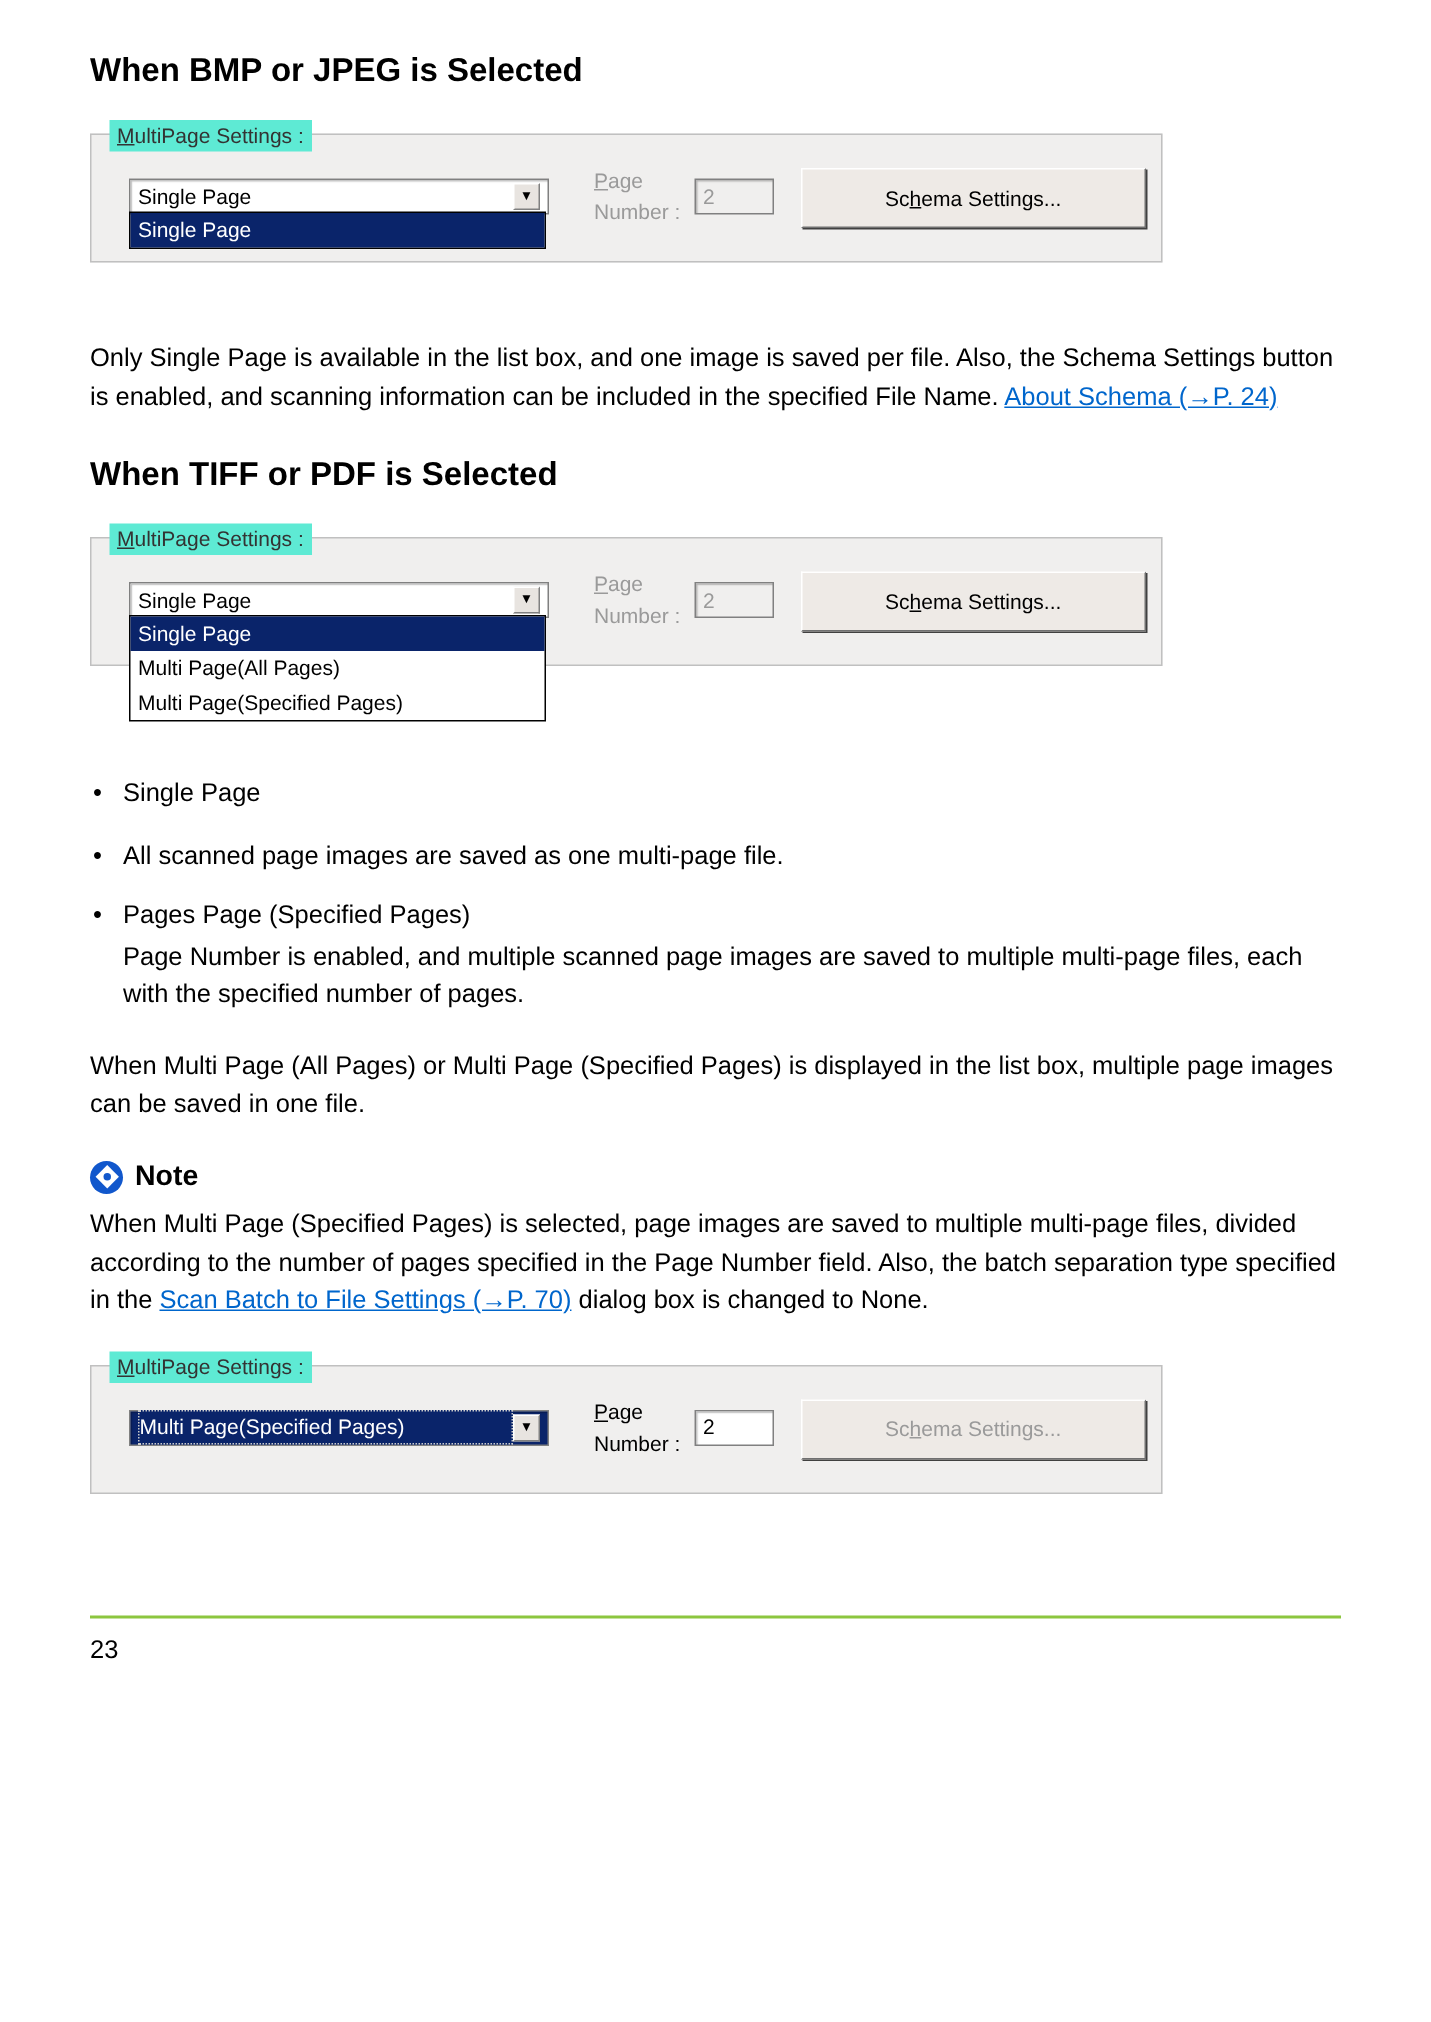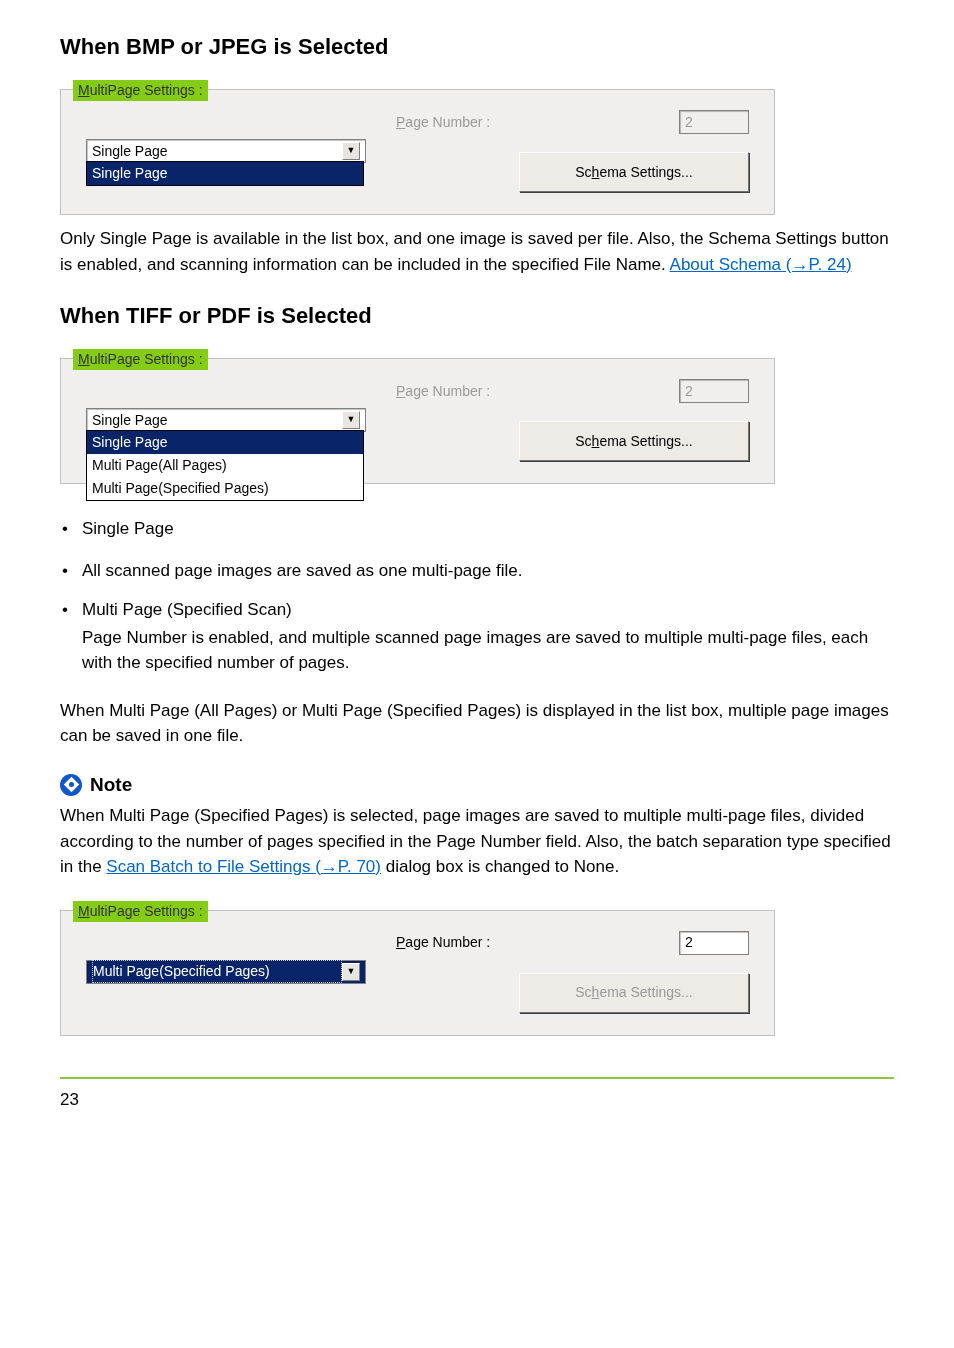--- a/index.html
+++ b/index.html
@@ -22,21 +22,21 @@
       padding: 20px 25px 22px 25px;
       position: relative;
       margin-bottom: 28px;
       background: #f0efee;
       width: 715px;
     }
     .fieldset-img .legend {
       position: absolute;
       top: -10px;
       left: 12px;
-      background: #84cc16;
+      background: #5eead4;
       padding: 0 5px;
       font-size: 14px;
       color: #333;
     }
     .fieldset-img .legend .m-underline { text-decoration: underline; }
     .row {
       display: flex;
       align-items: center;
       gap: 30px;
     }
@@ -98,21 +98,21 @@
       font-size: 14px;
       display: flex;
       align-items: center;
     }
     .numbox.disabled {
       background: #f0efee;
       color: #9a9a9a;
     }
     .right-col {
       display: flex;
-      flex-direction: column;
+      flex-direction: row;
       align-items: flex-end;
       gap: 18px;
       flex: 1;
     }
     .top-row {
       display: flex;
       align-items: center;
       justify-content: space-between;
       width: 100%;
     }
@@ -265,21 +265,21 @@
   </div>
   <div class="bitem">
     <div class="dot">•</div>
     <div class="content">
       <div>All scanned page images are saved as one multi-page file.</div>
     </div>
   </div>
   <div class="bitem">
     <div class="dot">•</div>
     <div class="content">
-      <div class="btitle">Multi Page (Specified Scan)</div>
+      <div class="btitle">Pages Page (Specified Pages)</div>
       <div>Page Number is enabled, and multiple scanned page images are saved to multiple multi-page files, each with the specified number of pages.</div>
     </div>
   </div>
 </div>
 
 <p class="para">When Multi Page (All Pages) or Multi Page (Specified Pages) is displayed in the list box, multiple page images can be saved in one file.</p>
 
 <div class="note-row">
   <div class="note-icon">
     <div class="inner"></div>

